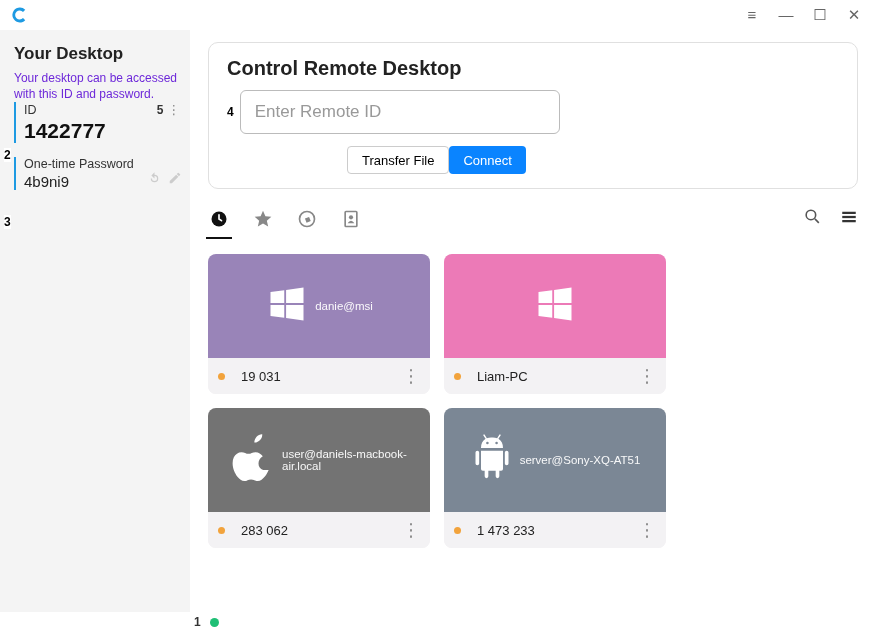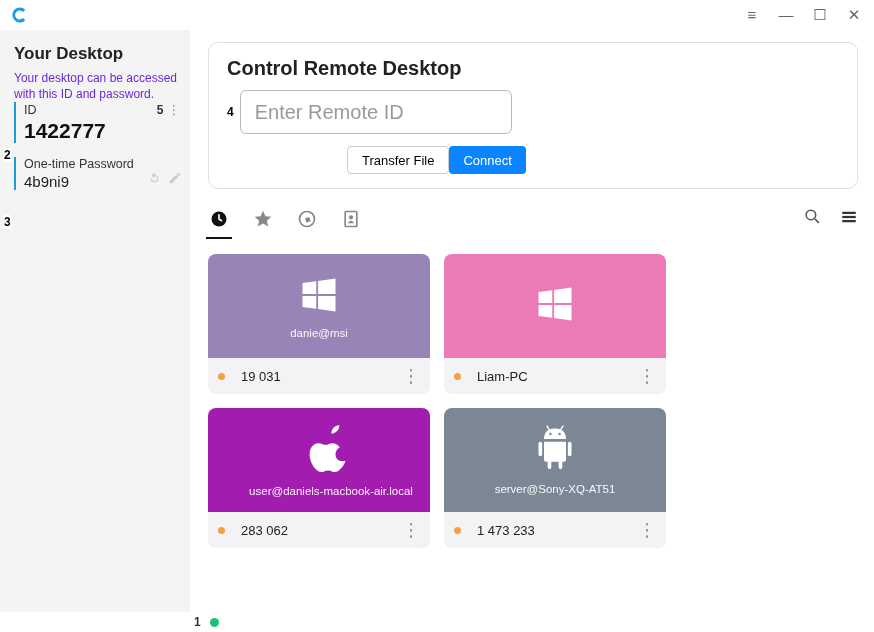--- a/index.html
+++ b/index.html
@@ -14,37 +14,37 @@
     .sidebar-desc { font-size: 12px; color: #6d28d9; line-height: 1.35; }
     .sec { border-left: 2px solid #1e9ae2; padding-left: 8px; margin-bottom: 14px; position: relative; }
     .sec-label { font-size: 12.5px; color: #333; margin-bottom: 2px; display:flex; justify-content:space-between; align-items:center;}
     .sec-value { font-size: 21px; color: #111; font-weight: 700; }
     .otp-value { font-size: 15px; color: #222; }
     .sec-icons { position: absolute; right: -2px; bottom: 0; display:flex; gap:6px; color:#bbb; }
     .num-badge { position: absolute; font-size: 12px; font-weight:600; background:#fff; }
     .content { flex:1; padding: 12px 16px 0 18px; position:relative;}
     .card { border:1px solid #e0e0e0; border-radius:10px; padding:14px 18px 14px 18px; margin-bottom:16px; }
     .card h3 { font-size:20px; font-weight:600; color:#222; margin-bottom:10px;}
-    .remote-input { width:272px; height:44px; border:1px solid #bbb; border-radius:6px; padding:0 14px; font-size:20px; color:#333; }
+    .remote-input { width:320px; height:44px; border:1px solid #bbb; border-radius:6px; padding:0 14px; font-size:17px; color:#333; }
     .remote-input::placeholder { color:#999; }
     .card-btns { display:flex; margin-top:12px; margin-left:120px;}
     .btn { height:28px; padding:0 14px; font-size:13px; border-radius:4px; cursor:default; border:1px solid #ccc; background:#fff; }
     .btn.primary { background:#0a84ff; color:#fff; border:none; }
     .tabs-row { display:flex; align-items:center; justify-content:space-between; padding:2px 0 8px 0; border-bottom: none; }
     .tabs { display:flex; gap:22px; align-items:center; }
     .tab-ic { width:22px; height:22px; color:#777; display:flex; align-items:center; justify-content:center; }
     .tab-ic.active { color:#111; position:relative;}
     .tab-ic.active::after { content:""; position:absolute; left:-2px; right:-2px; bottom:-9px; height:2px; background:#111;}
     .tabs-right { display:flex; gap:18px; color:#555; align-items:center;}
     .peer-grid { display:flex; flex-wrap:wrap; gap:14px; margin-top:16px;}
     .peer { width:222px; border-radius:8px; overflow:hidden; background:#f3f2f4; }
-    .peer-top { height:104px; display:flex; flex-direction:column; align-items:center; justify-content:center; gap:6px; color:#fff;}
+    .peer-top { height:104px; display:flex; flex-direction:row; align-items:center; justify-content:center; gap:6px; color:#fff;}
     .peer-top.purple { background:#9984b8; }
     .peer-top.pink { background:#ec7ab7; }
-    .peer-top.lav { background:#a21caf;padding-left:24px; }
+    .peer-top.lav { background:#737373;padding-left:24px; }
     .peer-top.slate { background:#7b8795; }
     .peer-username { font-size:11.5px; color:rgba(255,255,255,0.95); }
     .peer-bar { height:36px; display:flex; align-items:center; padding:0 10px; gap:16px; font-size:13px; color:#222; background:#f3f2f4; position:relative;}
     .dot { width:7px; height:7px; border-radius:50%; background:#f2a33c; }
     .peer-menu { position:absolute; right:10px; color:#888; font-size:18px; line-height:0;}
     .statusbar { position:absolute; bottom:0; left:0; right:0; height:20px; display:flex; align-items:center; padding-left:210px; font-size:13px; color:#333; gap:8px;}
     .status-dot { width:9px; height:9px; border-radius:50%; background:#1fbf75; }
     .status-link { text-decoration: underline; }
     .os-icon svg { fill:#fff; }
   </style>

